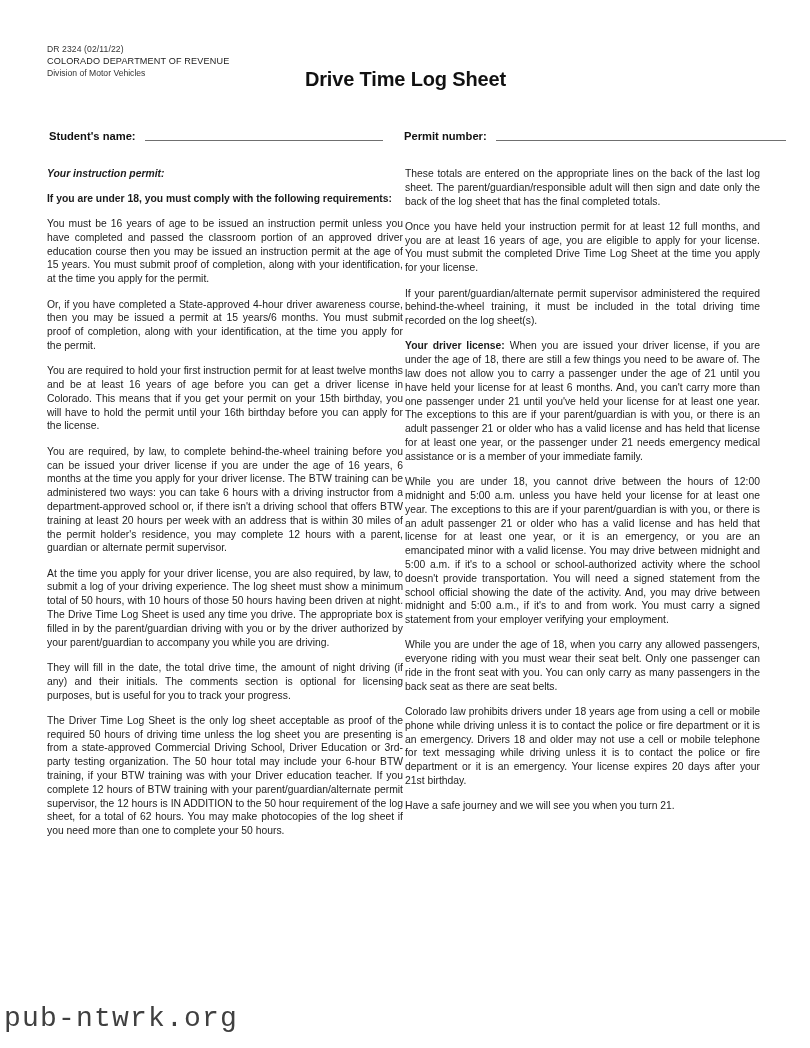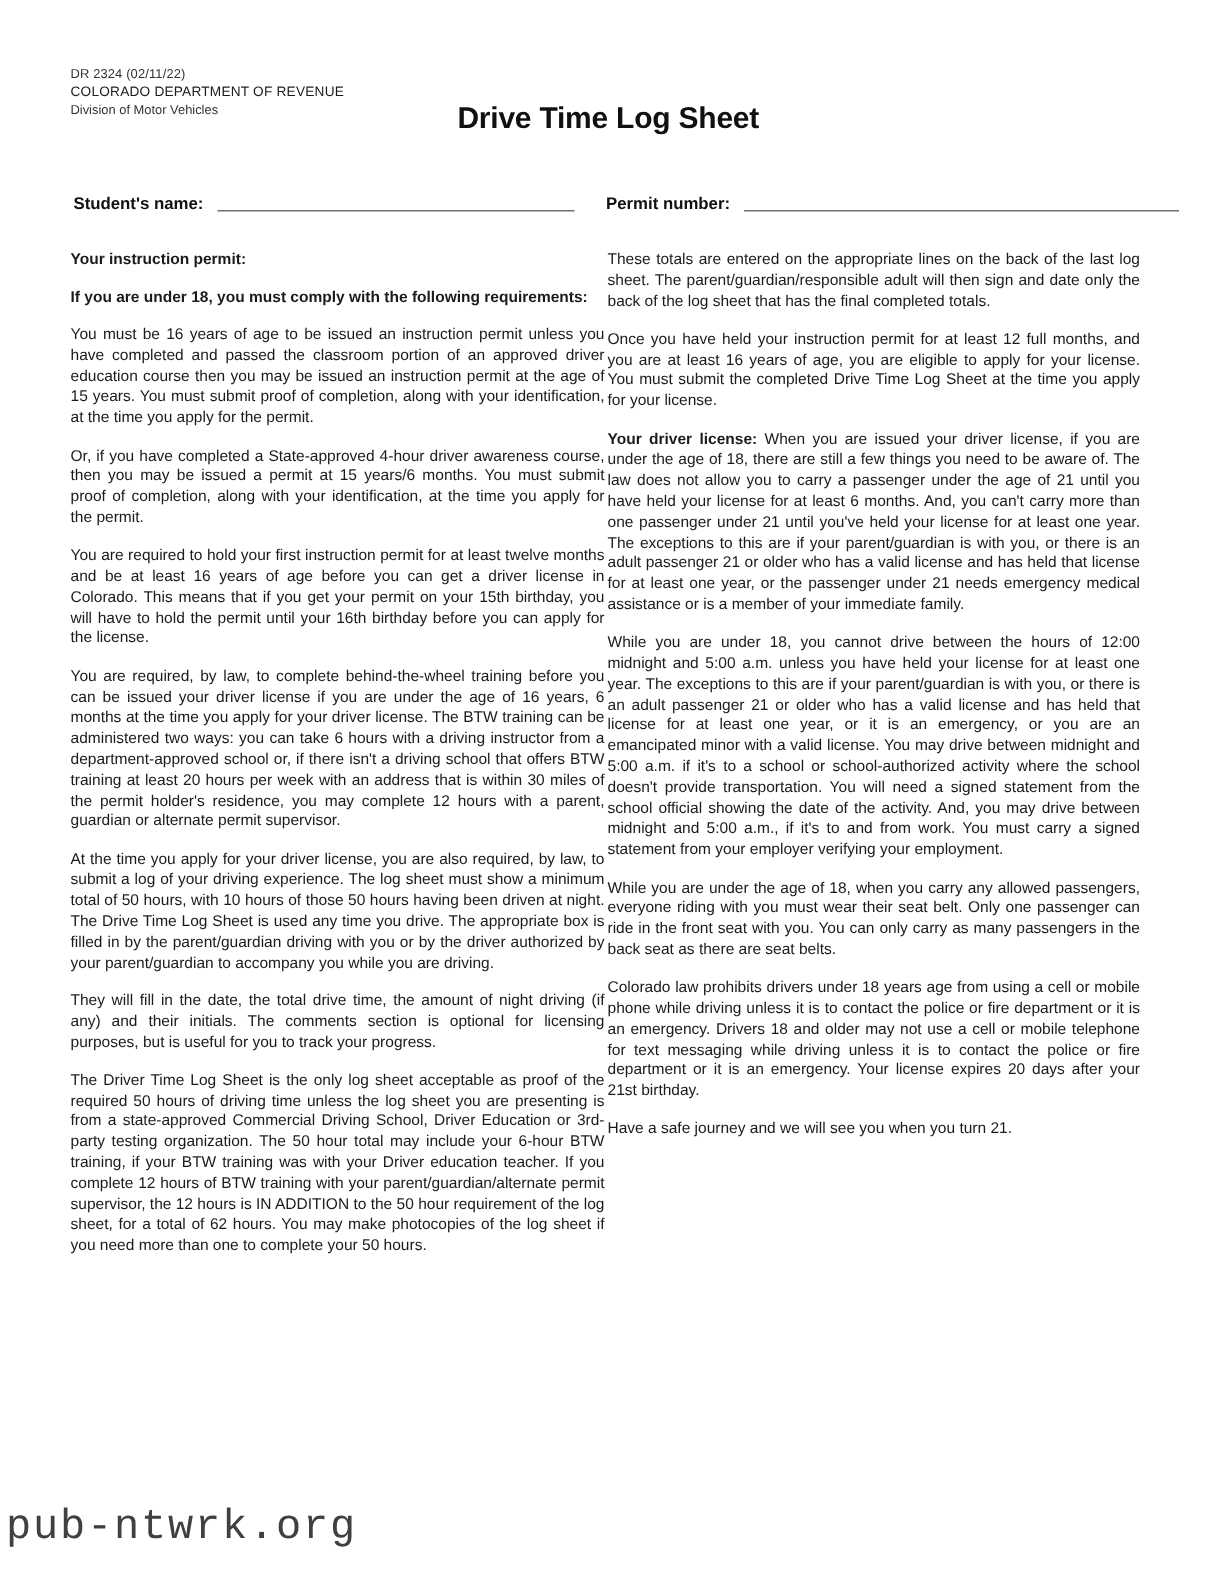--- a/index.html
+++ b/index.html
@@ -116,21 +116,21 @@
     text-align: justify;
     text-justify: inter-word;
     margin: 0 0 11.5px 0;
     color: #1b1b1b;
     hyphens: none;
   }
   .para:last-child { margin-bottom: 0; }
   .para.bold {
     font-weight: bold;
   }
-  .para.tight { margin-bottom: 11px; }
+  .para.tight { margin-bottom: 11px; font-style: italic; }
   .lead {
     font-weight: bold;
   }
 
   
   .watermark {
     position: absolute;
     left: 4px;
     bottom: 14px;
     font-family: "Liberation Mono", "DejaVu Sans Mono", monospace;
@@ -179,20 +179,21 @@
       <p class="para">You are required to hold your first instruction permit for at least twelve months and be at least 16 years of age before you can get a driver license in Colorado. This means that if you get your permit on your 15th birthday, you will have to hold the permit until your 16th birthday before you can apply for the license.</p>
       <p class="para">You are required, by law, to complete behind-the-wheel training before you can be issued your driver license if you are under the age of 16 years, 6 months at the time you apply for your driver license. The BTW training can be administered two ways: you can take 6 hours with a driving instructor from a department-approved school or, if there isn't a driving school that offers BTW training at least 20 hours per week with an address that is within 30 miles of the permit holder's residence, you may complete 12 hours with a parent, guardian or alternate permit supervisor.</p>
       <p class="para">At the time you apply for your driver license, you are also required, by law, to submit a log of your driving experience. The log sheet must show a minimum total of 50 hours, with 10 hours of those 50 hours having been driven at night. The Drive Time Log Sheet is used any time you drive. The appropriate box is filled in by the parent/guardian driving with you or by the driver authorized by your parent/guardian to accompany you while you are driving.</p>
       <p class="para">They will fill in the date, the total drive time, the amount of night driving (if any) and their initials. The comments section is optional for licensing purposes, but is useful for you to track your progress.</p>
       <p class="para">The Driver Time Log Sheet is the only log sheet acceptable as proof of the required 50 hours of driving time unless the log sheet you are presenting is from a state-approved Commercial Driving School, Driver Education or 3rd-party testing organization. The 50 hour total may include your 6-hour BTW training, if your BTW training was with your Driver education teacher. If you complete 12 hours of BTW training with your parent/guardian/alternate permit supervisor, the 12 hours is IN ADDITION to the 50 hour requirement of the log sheet, for a total of 62 hours. You may make photocopies of the log sheet if you need more than one to complete your 50 hours.</p>
     </div>
 
     <div class="col col-right">
       <p class="para">These totals are entered on the appropriate lines on the back of the last log sheet. The parent/guardian/responsible adult will then sign and date only the back of the log sheet that has the final completed totals.</p>
       <p class="para">Once you have held your instruction permit for at least 12 full months, and you are at least 16 years of age, you are eligible to apply for your license. You must submit the completed Drive Time Log Sheet at the time you apply for your license.</p>
+      <p class="para">If your parent/guardian/alternate permit supervisor administered the required behind-the-wheel training, it must be included in the total driving time recorded on the log sheet(s).</p>
       <p class="para"><span class="lead">Your driver license:</span><span> When you are issued your driver license, if you are under the age of 18, there are still a few things you need to be aware of. The law does not allow you to carry a passenger under the age of 21 until you have held your license for at least 6 months. And, you can't carry more than one passenger under 21 until you've held your license for at least one year. The exceptions to this are if your parent/guardian is with you, or there is an adult passenger 21 or older who has a valid license and has held that license for at least one year, or the passenger under 21 needs emergency medical assistance or is a member of your immediate family.</span></p>
       <p class="para">While you are under 18, you cannot drive between the hours of 12:00 midnight and 5:00 a.m. unless you have held your license for at least one year. The exceptions to this are if your parent/guardian is with you, or there is an adult passenger 21 or older who has a valid license and has held that license for at least one year, or it is an emergency, or you are an emancipated minor with a valid license. You may drive between midnight and 5:00 a.m. if it's to a school or school-authorized activity where the school doesn't provide transportation. You will need a signed statement from the school official showing the date of the activity. And, you may drive between midnight and 5:00 a.m., if it's to and from work. You must carry a signed statement from your employer verifying your employment.</p>
       <p class="para">While you are under the age of 18, when you carry any allowed passengers, everyone riding with you must wear their seat belt. Only one passenger can ride in the front seat with you. You can only carry as many passengers in the back seat as there are seat belts.</p>
       <p class="para">Colorado law prohibits drivers under 18 years age from using a cell or mobile phone while driving unless it is to contact the police or fire department or it is an emergency. Drivers 18 and older may not use a cell or mobile telephone for text messaging while driving unless it is to contact the police or fire department or it is an emergency. Your license expires 20 days after your 21st birthday.</p>
       <p class="para">Have a safe journey and we will see you when you turn 21.</p>
     </div>
 
   </div>
 
   <div class="watermark">pub-ntwrk.org</div>

